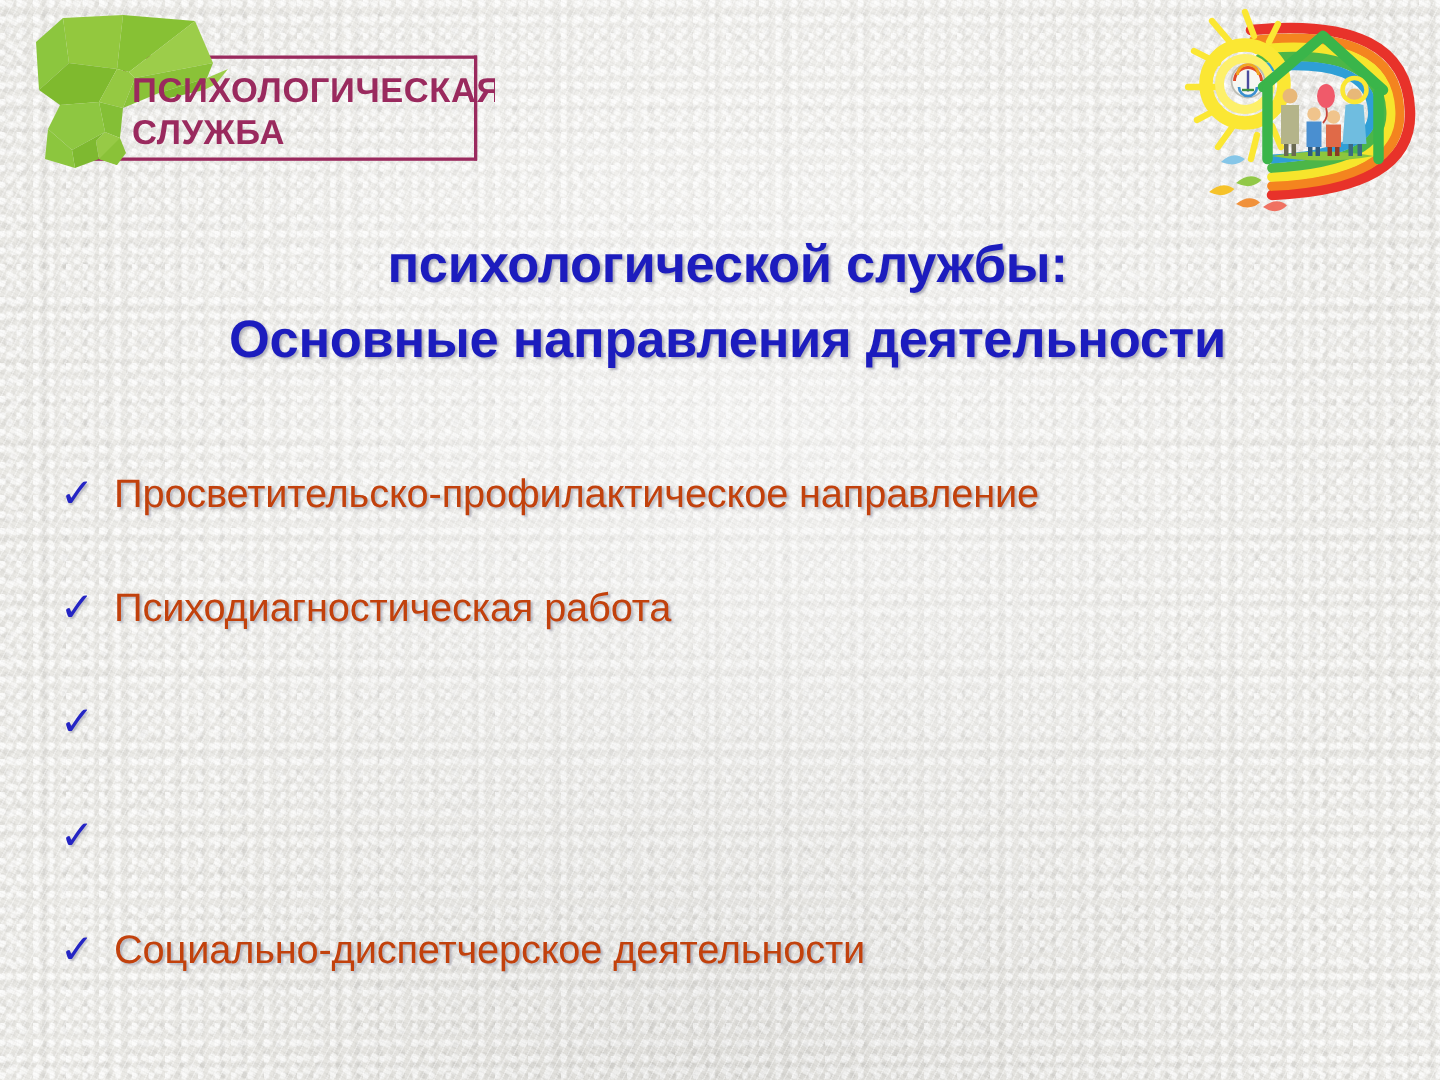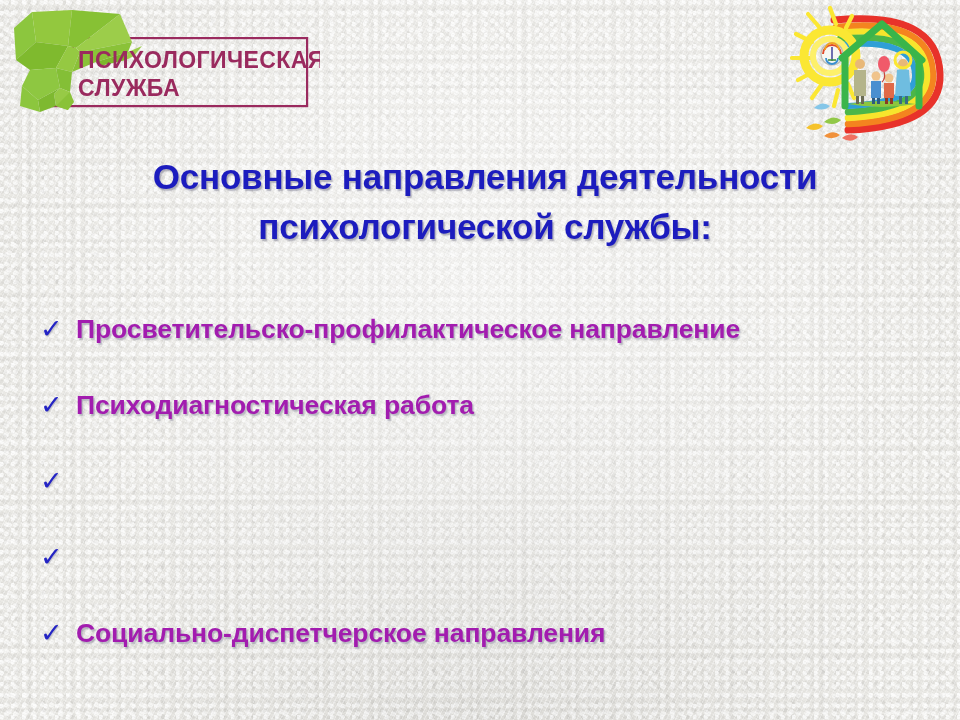--- a/index.html
+++ b/index.html
@@ -48,21 +48,21 @@
       repeating-linear-gradient(27deg, rgba(0,0,0,.022) 0 1px, rgba(0,0,0,0) 1px 3px),
       repeating-linear-gradient(117deg, rgba(255,255,255,.35) 0 1px, rgba(0,0,0,0) 1px 4px),
       radial-gradient(ellipse at 50% 40%, rgba(255,255,255,.5), rgba(0,0,0,0) 70%),
       radial-gradient(ellipse at 50% 100%, rgba(0,0,0,.05), rgba(0,0,0,0) 60%);
     pointer-events: none;
   }
 
   
   #logo-left {
     position: absolute;
-    left: 10px;
+    left: 20px;
     top: 6px;
     width: 310px;
     height: 118px;
     z-index: 4;
   }
 
   
   #logo-right {
     position: absolute;
     right: 2px;
@@ -108,22 +108,22 @@
     color: #2424c4;
     font-size: 27px;
     line-height: 34px;
     font-weight: normal;
     text-align: left;
     padding-left: 6px;
     text-shadow: 1px 1px 1px rgba(130,130,150,.45);
   }
   .bullet-text {
     flex: 1 1 auto;
-    color: #a21caf;
-    font-weight: bold;
+    color: #c2410c;
+    font-weight: normal;
     font-size: 26.5px;
     line-height: 34px;
     letter-spacing: -0.1px;
     white-space: nowrap;
     text-shadow: 1.5px 1.5px 1.5px rgba(125,125,145,.5);
   }
 </style>
 </head>
 <body>
 
@@ -234,22 +234,22 @@
         <path d="M24 106 q8 -8 16 -2 q-6 6 -16 2 z" fill="#7fc4e8" opacity=".95"></path>
         <path d="M34 120 q9 -8 17 -2 q-7 7 -17 2 z" fill="#8cc63e" opacity=".95"></path>
         <path d="M16 126 q9 -8 17 -2 q-7 7 -17 2 z" fill="#f5c020" opacity=".95"></path>
         <path d="M34 134 q9 -7 16 -1 q-7 6 -16 1 z" fill="#f08c30" opacity=".95"></path>
         <path d="M52 136 q9 -7 16 -1 q-7 7 -16 1 z" fill="#ef6a5a" opacity=".95"></path>
       </g>
     </svg>
   </div>
 
   <div id="title">
+    <span class="line">психологической службы:</span>
     <span class="line">Основные направления деятельности</span>
-    <span class="line">психологической службы:</span>
   </div>
 
   <div id="bullets">
 
     <div class="bullet-row">
       <span class="check">✓</span>
       <span class="bullet-text">Просветительско-профилактическое  направление</span>
     </div>
 
     <div class="bullet-row">
@@ -260,18 +260,18 @@
     <div class="bullet-row">
       <span class="check">✓</span>
     </div>
 
     <div class="bullet-row">
       <span class="check">✓</span>
     </div>
 
     <div class="bullet-row">
       <span class="check">✓</span>
-      <span class="bullet-text">Социально-диспетчерское  направления</span>
+      <span class="bullet-text">Социально-диспетчерское  деятельности</span>
     </div>
 
   </div>
 
 </div>
 
 </body></html>

